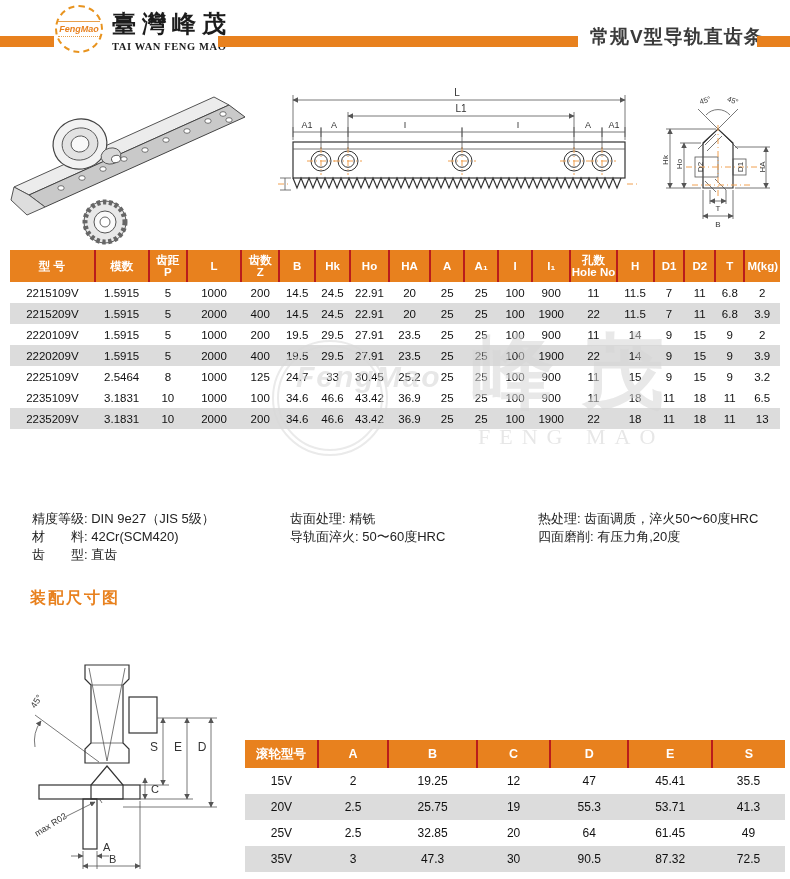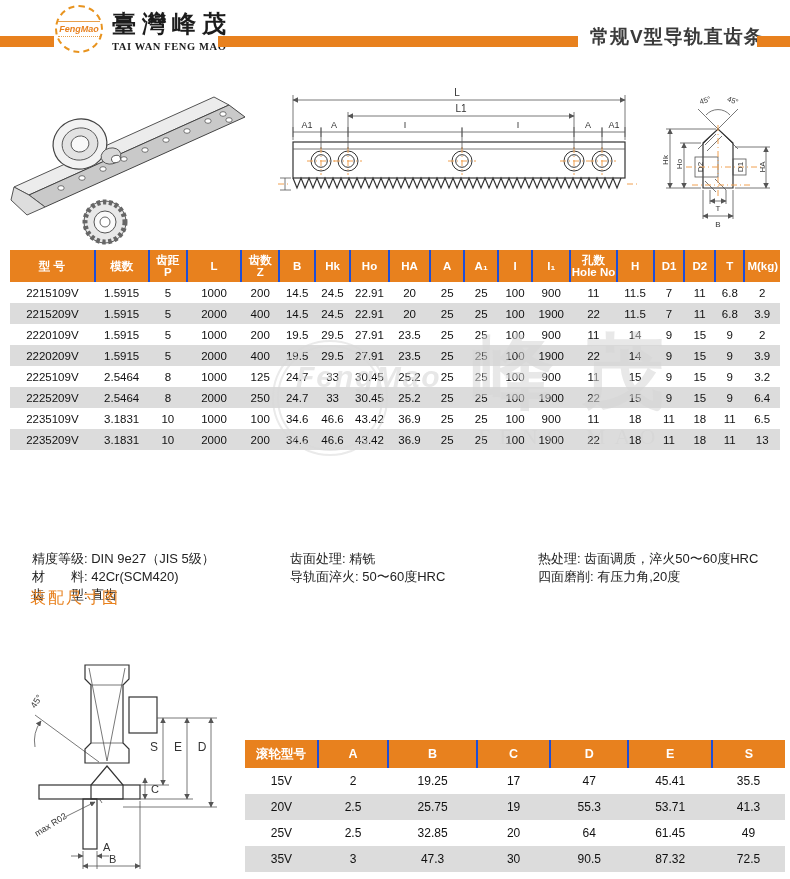--- a/index.html
+++ b/index.html
@@ -32,43 +32,43 @@
   .drw { position:absolute; }
   .thin { stroke:#555; stroke-width:0.8; fill:none; }
   .body-line { stroke:#333; stroke-width:1.2; fill:none; }
   .orange-dash { stroke:#F0A050; stroke-width:1; stroke-dasharray:6 3 1 3; fill:none; }
 
   
   .main-table-wrap { position:absolute; left:10px; top:250px; width:770px; }
   table { border-collapse:collapse; width:100%; table-layout:fixed; }
   th {
     background:#E8811E; color:#fff; font-size:11.5px; font-weight:bold;
-    padding:4px 0; border-right:2px solid #1d4ed8; white-space:pre-line; line-height:12px;
+    padding:4px 0; border-right:2px solid #b91c1c; white-space:pre-line; line-height:12px;
     vertical-align:middle;
   }
   th:last-child { border-right:none;text-align:center; }
   td { text-align:center; font-size:11.5px; color:#111; padding:4.5px 0; }
   tr.alt td { background:#DCDCDC; }
 
   
   .watermark { position:absolute; left:262px; top:332px; width:470px; height:150px; pointer-events:none; z-index:5; opacity:0.55; }
   .wm-gear { position:absolute; left:10px; top:8px; width:116px; height:116px; border:7px double #d9d9d9; border-radius:50%; }
   .wm-script { position:absolute; left:34px; top:28px; font-size:30px; font-style:italic; font-weight:bold; color:#d4d4d4; letter-spacing:2px; }
   .wm-cn { position:absolute; left:210px; top:0; font-size:82px; font-weight:bold; color:#d6d6d6; letter-spacing:28px; font-family:"Liberation Serif", serif; line-height:82px; }
   .wm-en { position:absolute; left:216px; top:92px; font-size:22px; color:#d4d4d4; letter-spacing:9px; font-family:"Liberation Serif", serif; }
 
   
   .specs { position:absolute; left:32px; top:510px; width:740px; display:flex; }
-  .spec-col { font-size:13px; color:#222; line-height:18px;margin-top:40px; }
+  .spec-col { font-size:13px; color:#222; line-height:18px; }
   .spec-col-1 { width:258px; }
   .spec-col-2 { width:248px; }
   .spec-col-3 { width:234px; }
 
   
-  .assembly-title { position:absolute; left:30px; top:588px; font-size:16px; font-weight:normal; color:#E8811E; letter-spacing:2px; }
+  .assembly-title { position:absolute; left:30px; top:588px; font-size:16px; font-weight:bold; color:#E8811E; letter-spacing:2px; }
   .assembly-table-wrap { position:absolute; left:245px; top:700px; width:540px;margin-top:40px; }
   .assembly-table th { font-size:12.5px; padding:8px 0; }
   .assembly-table td { font-size:12px; padding:6px 0;text-align:center; }
 </style>
 </head>
 <body>
 
 <div class="page">
 
   <div class="bar bar-left"></div>
@@ -398,41 +398,20 @@
             <td>25</td>
             <td>100</td>
             <td>900</td>
             <td>11</td>
             <td>15</td>
             <td>9</td>
             <td>15</td>
             <td>9</td>
             <td>3.2</td>
           </tr>
-          <tr class="alt">
-            <td>2225209V</td>
-            <td>2.5464</td>
-            <td>8</td>
-            <td>2000</td>
-            <td>250</td>
-            <td>24.7</td>
-            <td>33</td>
-            <td>30.45</td>
-            <td>25.2</td>
-            <td>25</td>
-            <td>25</td>
-            <td>100</td>
-            <td>1900</td>
-            <td>22</td>
-            <td>15</td>
-            <td>9</td>
-            <td>15</td>
-            <td>9</td>
-            <td>6.4</td>
-          </tr>
           <tr>
             <td>2235109V</td>
             <td>3.1831</td>
             <td>10</td>
             <td>1000</td>
             <td>100</td>
             <td>34.6</td>
             <td>46.6</td>
             <td>43.42</td>
             <td>36.9</td>
@@ -567,21 +546,21 @@
             <th>D</th>
             <th>E</th>
             <th>S</th>
           </tr>
         </thead>
         <tbody>
           <tr>
             <td>15V</td>
             <td>2</td>
             <td>19.25</td>
-            <td>17</td>
+            <td>12</td>
             <td>47</td>
             <td>45.41</td>
             <td>35.5</td>
           </tr>
           <tr class="alt">
             <td>20V</td>
             <td>2.5</td>
             <td>25.75</td>
             <td>19</td>
             <td>55.3</td>

